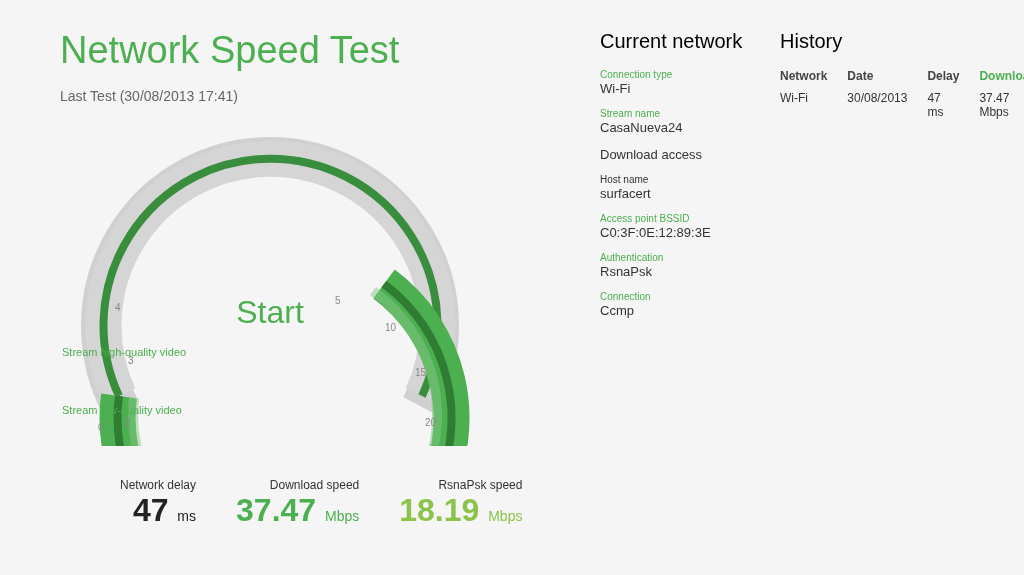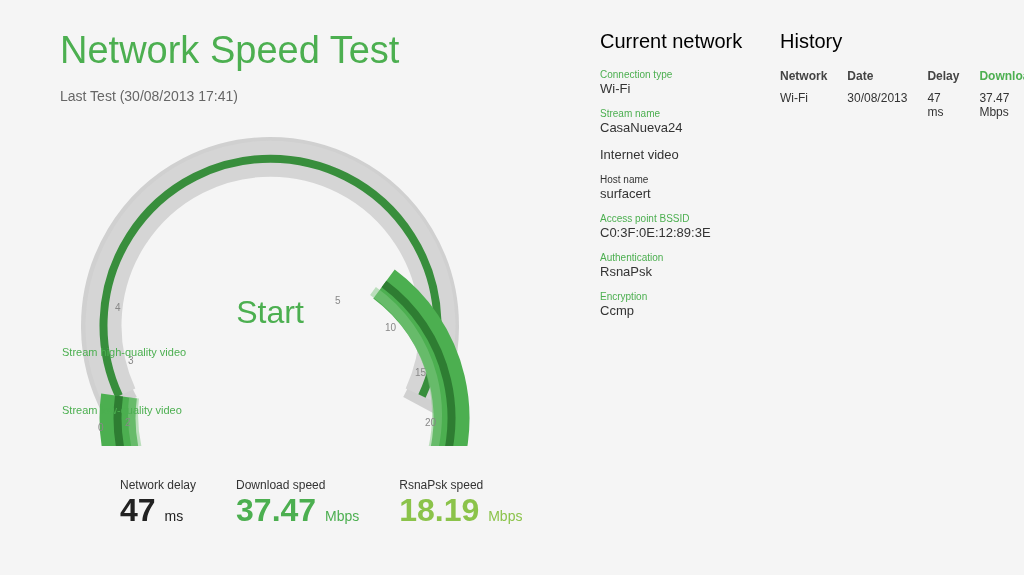--- a/index.html
+++ b/index.html
@@ -58,21 +58,21 @@
       background: none;
       border: none;
     }
     .stats-row {
       display: flex;
       margin-top: 10px;
       gap: 40px;
       padding-left: 60px;
     }
     .stat-item {
-      text-align: left;
+      text-align: right;
     }
     .stat-label {
       font-size: 12px;
       color: #333;
       margin-bottom: 2px;
     }
     .stat-value {
       font-size: 32px;
       font-weight: 700;
       line-height: 1;
@@ -241,36 +241,36 @@
         <div class="col-header">Current network</div>
         <div class="info-row">
           <div class="info-label">Connection type</div>
           <div class="info-value">Wi-Fi</div>
         </div>
         <div class="info-row">
           <div class="info-label">Stream name</div>
           <div class="info-value">CasaNueva24</div>
         </div>
         <div class="info-row">
-          <div class="info-value">Internet video</div>
+          <div class="info-value">Download access</div>
         </div>
         <div class="info-row">
           <div class="info-label" style="color:#333; font-weight:400;">Host name</div>
           <div class="info-value">surfacert</div>
         </div>
         <div class="info-row">
           <div class="info-label">Access point BSSID</div>
           <div class="info-value">C0:3F:0E:12:89:3E</div>
         </div>
         <div class="info-row">
           <div class="info-label">Authentication</div>
           <div class="info-value">RsnaPsk</div>
         </div>
         <div class="info-row">
-          <div class="info-label">Encryption</div>
+          <div class="info-label">Connection</div>
           <div class="info-value">Ccmp</div>
         </div>
       </div>
 
       <div class="history-col">
         <div class="col-header">History</div>
         <table class="history-table">
           <thead>
             <tr>
               <th>Network</th>

